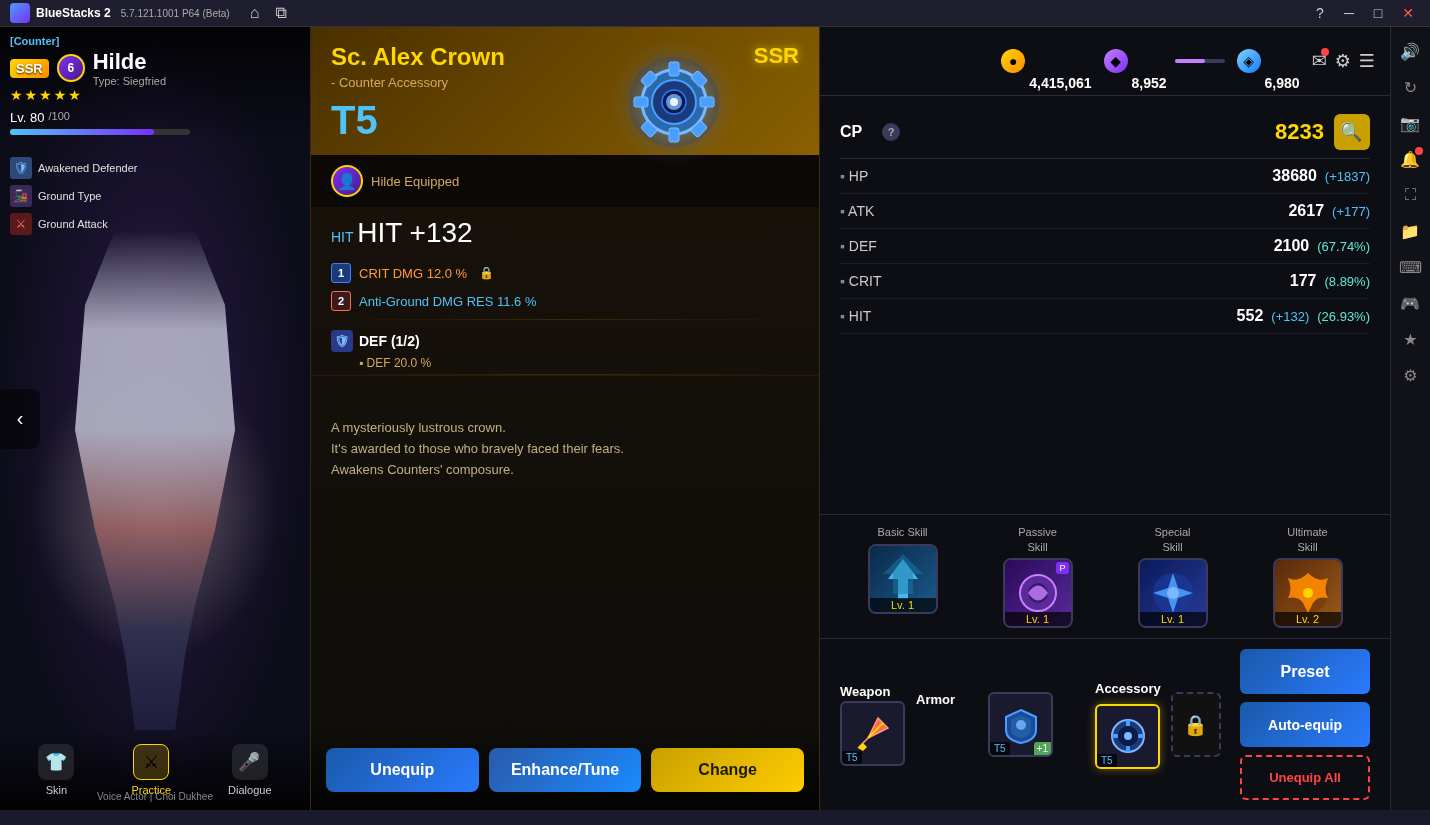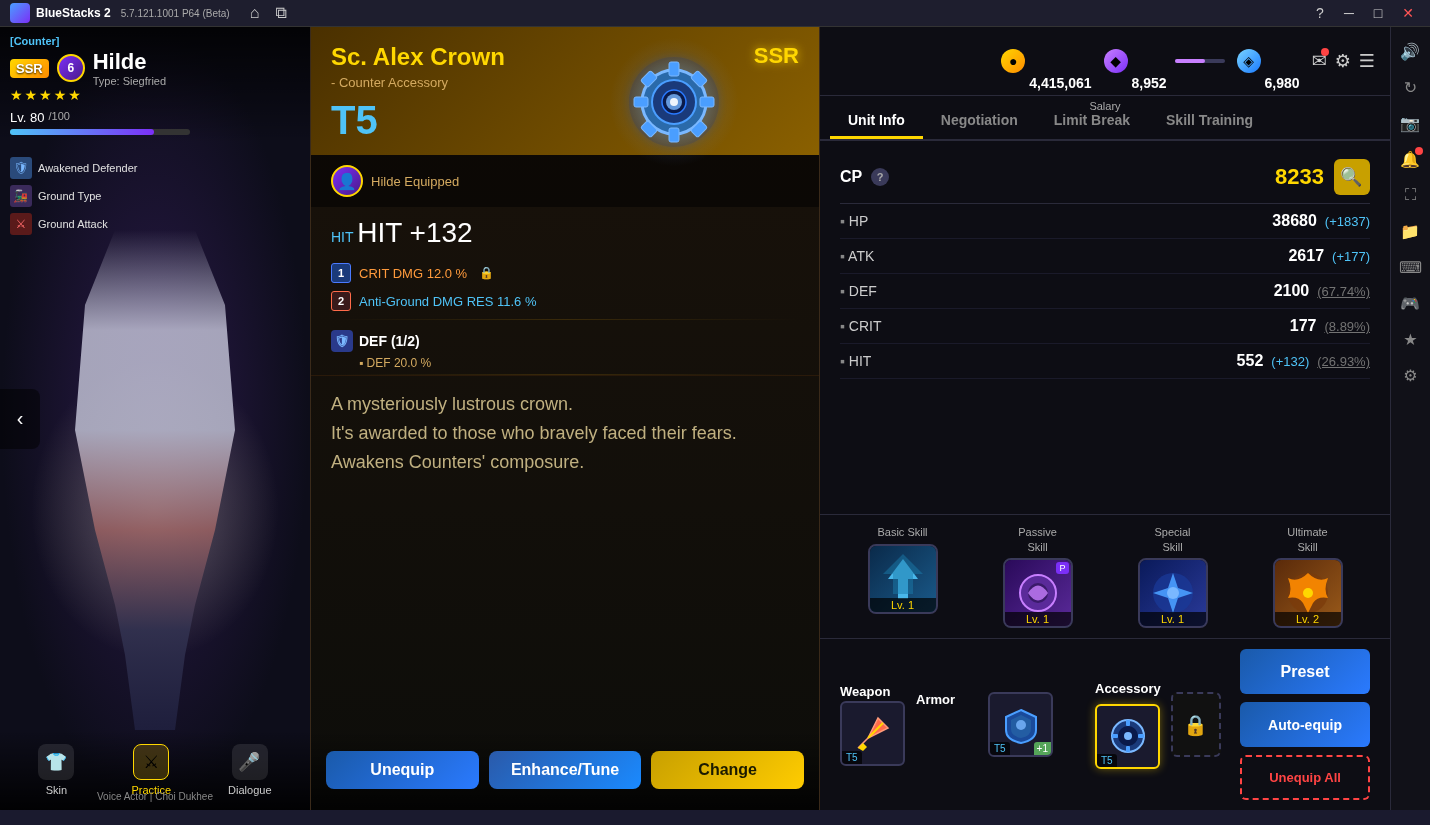--- a/index.html
+++ b/index.html
@@ -437,22 +437,23 @@
       padding-left: 28px;
     }
 
     
     .equip-desc {
       padding: 14px 20px 10px;
       border-top: 1px solid #2a1a0a;
     }
     .equip-desc-text {
       color: #c0b080;
-      font-size: 18px;
+      font-size: 13px;
       line-height: 1.6;
+      margin-top: 28px;
     }
 
     
     .panel-divider {
       height: 1px;
       background: linear-gradient(90deg, transparent, #3a2a0a, transparent);
       margin: 0 20px;
     }
 
     
@@ -462,21 +463,21 @@
       height: 80px;
       display: flex;
       align-items: center;
       justify-content: space-around;
       padding: 0 15px;
       background: linear-gradient(180deg, transparent, rgba(0,0,0,0.8));
       gap: 10px;
     }
     .eq-btn {
       flex: 1;
-      height: 38px;
+      height: 44px;
       border-radius: 8px;
       border: none;
       font-size: 16px;
       font-weight: bold;
       cursor: pointer;
     }
     .btn-unequip {
       background: linear-gradient(135deg, #1a5aaa, #2a7aff);
       color: #fff;
     }
@@ -541,21 +542,21 @@
     .cp-row {
       display: flex;
       align-items: center;
       justify-content: space-between;
       padding: 8px 0;
       border-bottom: 1px solid #2a2a3a;
     }
     .cp-label {
       display: flex;
       align-items: flex-end;
-      gap: 9px;
+      gap: 20px;
       color: #fff;
       font-size: 16px;
       font-weight: bold;
     }
     .cp-help {
       width: 18px; height: 18px;
       border-radius: 50%;
       background: #3a3a5a;
       color: #aaa;
       font-size: 11px;
@@ -606,23 +607,22 @@
     .stat-main-val {
       color: #fff;
       font-size: 16px;
       font-weight: bold;
     }
     .stat-bonus-val {
       color: #4fc3f7;
       font-size: 13px;
     }
     .stat-bonus-pct {
-      color: #737373;
+      color: #5eead4;
       font-size: 13px;
-      text-decoration: underline;
     }
 
     
     .skills-section {
       padding: 10px 20px;
       border-top: 1px solid #2a2a3a;
     }
     .skills-row {
       display: flex;
       gap: 10px;
@@ -1051,27 +1051,20 @@
         <div class="currency-icon currency-diamond">◈</div>
         <span class="currency-value">6,980</span>
       </div>
       <div class="currency-top-icons">
         <span class="top-icon red">✉</span>
         <span class="top-icon">⚙</span>
         <span class="top-icon">☰</span>
       </div>
     </div>
 
-    <div class="tab-bar">
-      <span class="tab-top-label">Salary</span>
-      <div class="tab-item active">Unit Info</div>
-      <div class="tab-item">Negotiation</div>
-      <div class="tab-item">Limit Break</div>
-      <div class="tab-item">Skill Training</div>
-    </div>
 
     <div class="stats-content">
 
       <div class="cp-row">
         <div class="cp-label">
           <span>CP</span>
           <div class="cp-help">?</div>
         </div>
         <div class="cp-right">
           <span class="cp-value">8233</span>

